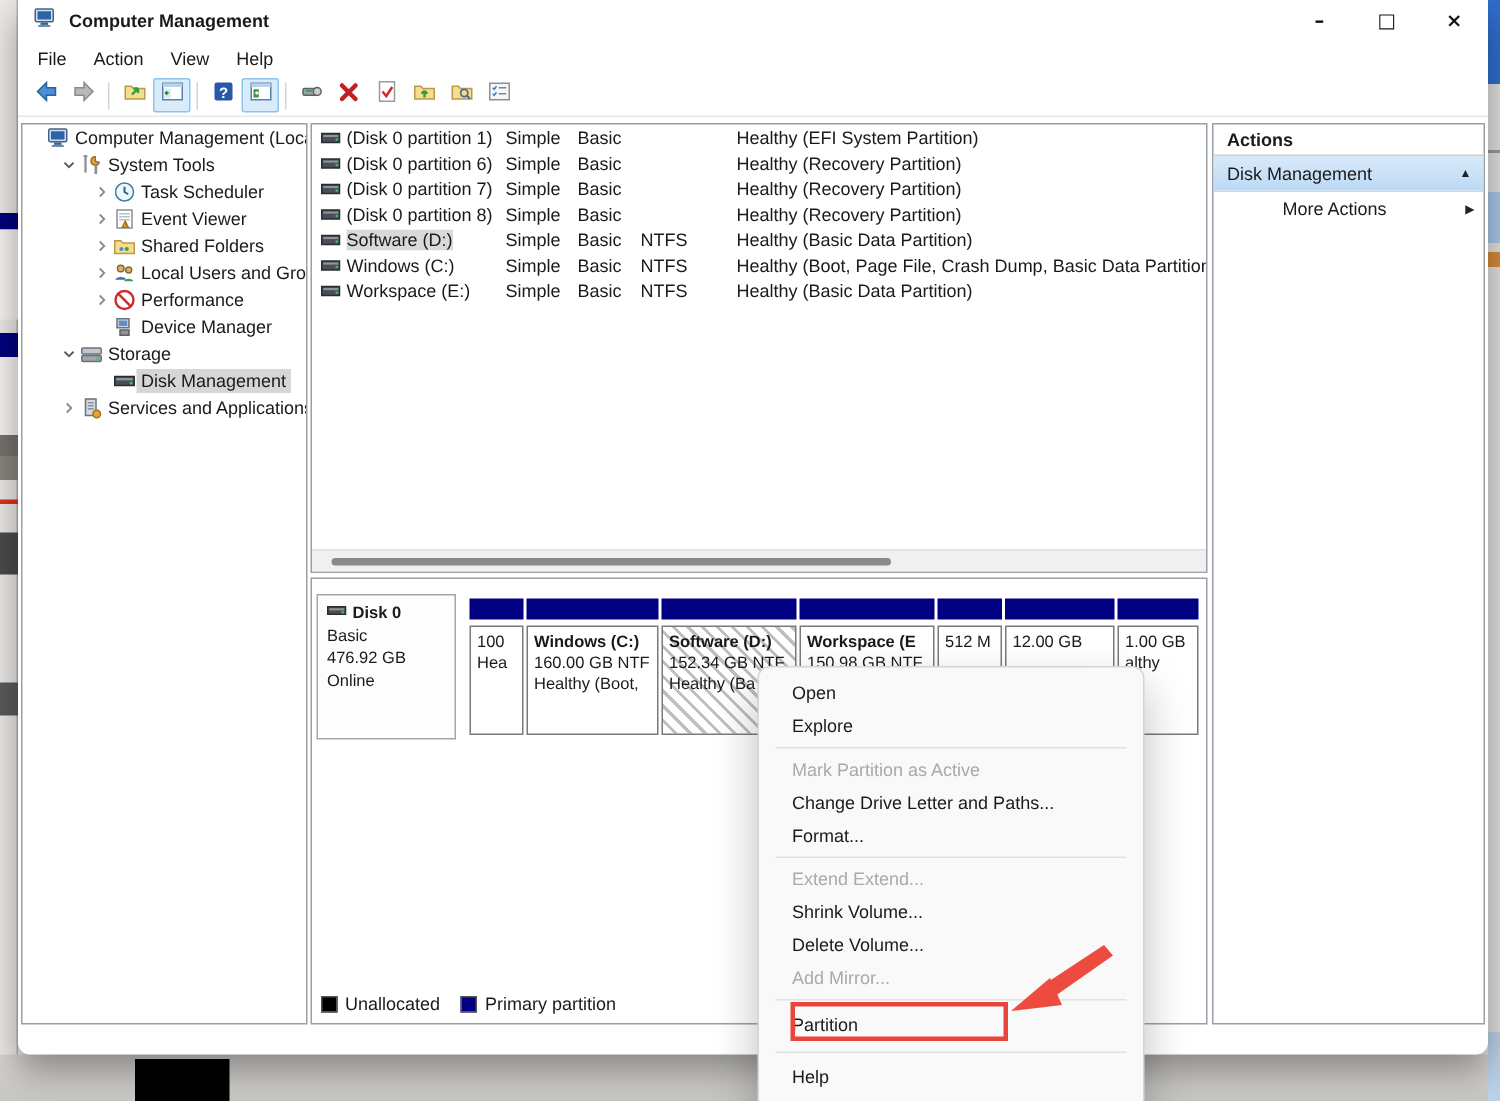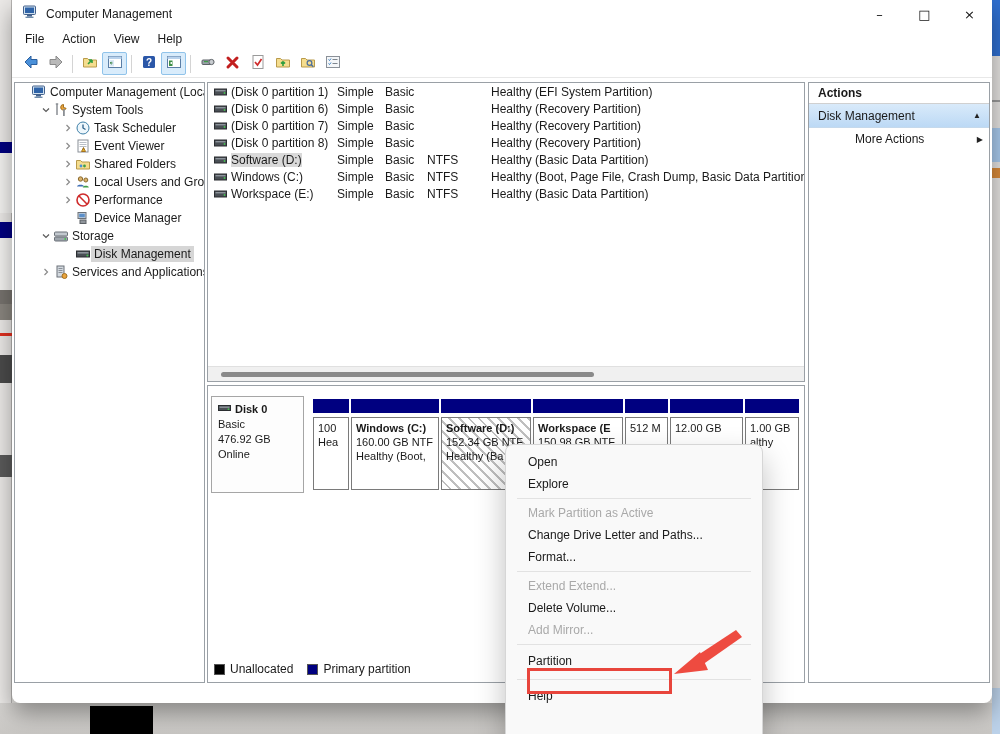--- a/index.html
+++ b/index.html
@@ -12,21 +12,21 @@
   .bg-bottom{ position:absolute; left:0; top:703px; width:1000px; height:31px;
               background:linear-gradient(#d7d5d2,#c9c7c4); }
   .bg-blackbox { position:absolute; left:90px; top:706px; width:63px; height:28px; background:#000; }
   .bg-right { position:absolute; right:0; top:0; width:8px; height:734px; background:#e4e2e0; }
   .bg-right .frag { position:absolute; left:0; width:8px; }
 
   
   .window { position:absolute; left:12px; top:0; width:980px; height:703px; background:#fff;
             border-radius:0 0 8px 8px; box-shadow:0 10px 24px rgba(0,0,0,.38); }
 
-  .titlebar { position:absolute; left:0; top:0; width:100%; height:28px; display:flex; align-items:center; }
+  .titlebar { position:absolute; left:0; top:0; width:100%; height:28px; display:flex; align-items:center;font-weight:bold; }
   .titlebar .app-icon { margin-left:10px; }
   .titlebar .title { margin-left:8px; font-size:12px; }
   .win-controls { position:absolute; right:0; top:0; height:28px; display:flex; }
   .win-btn { width:45px; height:28px; display:flex; align-items:center; justify-content:center;
              font-size:13px; color:#111; font-family:"DejaVu Sans", sans-serif; }
 
   .menubar { position:absolute; left:0; top:28px; width:100%; height:22px; display:flex; align-items:center; padding-left:4px; }
   .menu-item { padding:2px 9px; font-size:12px; }
 
   .toolbar { position:absolute; left:0; top:50px; width:100%; height:28px; display:flex; align-items:center;
@@ -590,20 +590,21 @@
 
 <div class="ctx-menu">
     <div class="ctx-item">Open</div>
     <div class="ctx-item">Explore</div>
     <div class="ctx-sep"></div>
     <div class="ctx-item disabled">Mark Partition as Active</div>
     <div class="ctx-item">Change Drive Letter and Paths...</div>
     <div class="ctx-item">Format...</div>
     <div class="ctx-sep"></div>
     <div class="ctx-item disabled">Extend Extend...</div>
+    <div class="ctx-item">Shrink Volume...</div>
     <div class="ctx-item">Delete Volume...</div>
     <div class="ctx-item disabled">Add Mirror...</div>
     <div class="ctx-sep"></div>
     <div class="ctx-item tall">Partition</div>
     <div class="ctx-sep wide"></div>
     <div class="ctx-item">Help</div>
   </div>
 
 <div class="anno-rect" style="border-color: rgb(232, 69, 60);"></div>
 <svg class="anno-arrow" width="78" height="52" viewBox="0 0 78 52">

